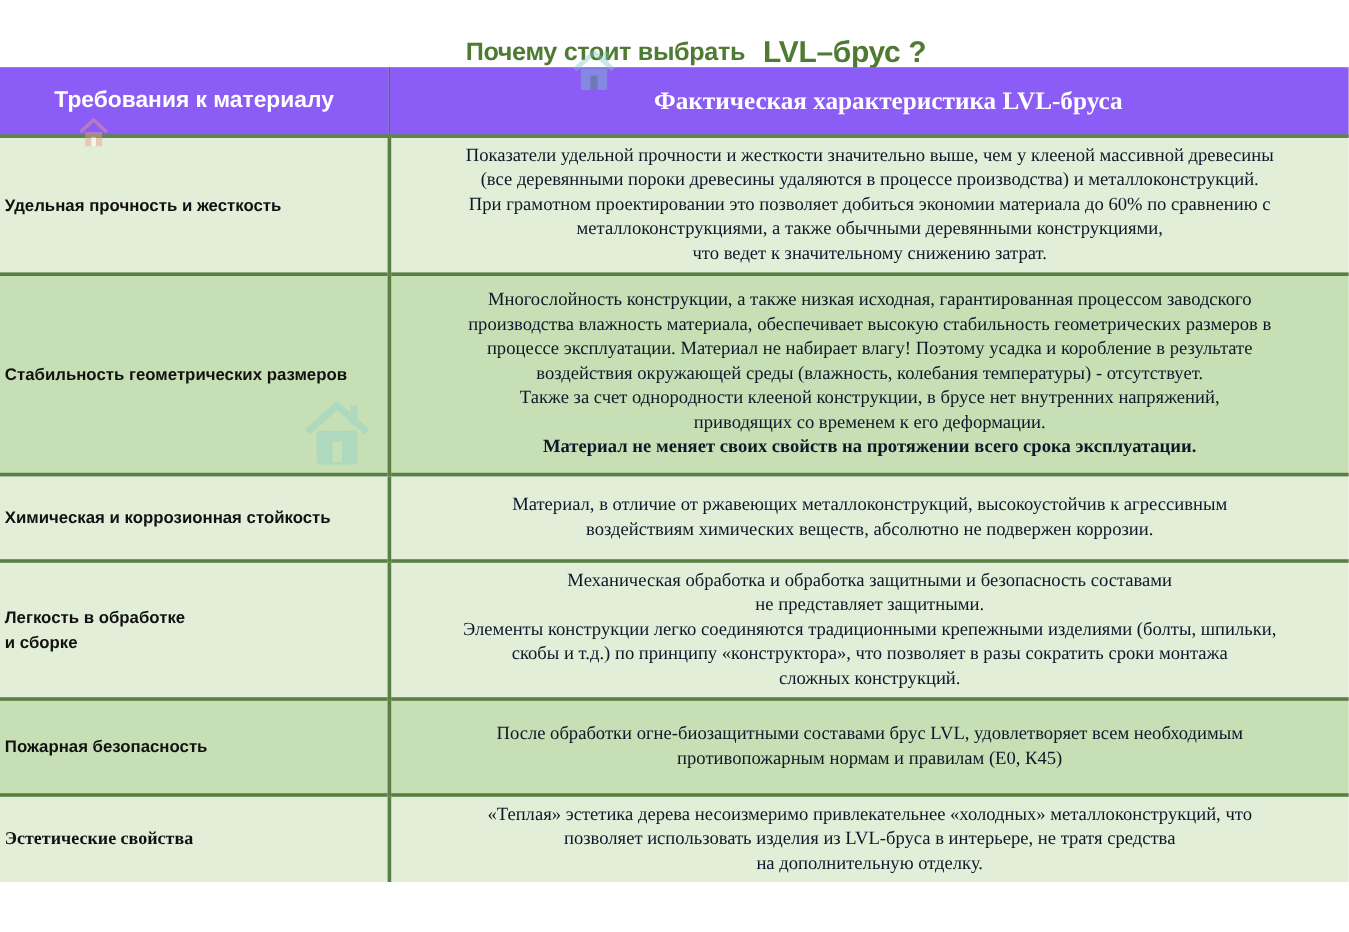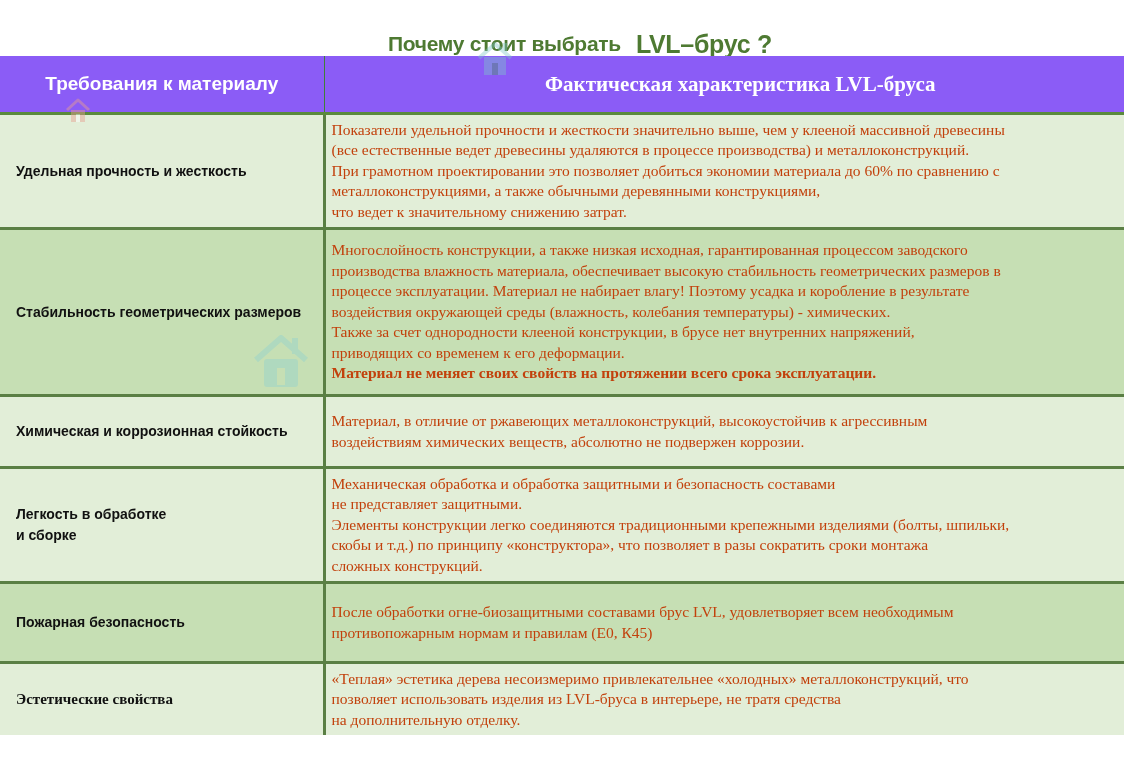--- a/index.html
+++ b/index.html
@@ -33,26 +33,26 @@
     font-family: "Liberation Sans", sans-serif; font-size: 19px;
     border-right: 1px solid #3f7f3a;
   }
   th.h2 { font-family: "Liberation Serif", serif; font-size: 21px; padding-left: 32px; }
   td {
     border-top: 3px solid #5a7f44; border-right: 3px solid #5a7f44;
     padding: 0; vertical-align: middle;
   }
   td.req {
     font-family: "Liberation Sans", sans-serif; font-weight: bold;
-    font-size: 14px; color: #111; padding-left: 16px; line-height: 21px;
+    font-size: 14px; color: #111; padding-left: 4px; line-height: 21px;
   }
   td.req.serif { font-family: "Liberation Serif", serif; font-size: 15px; }
   td.desc {
-    border-right: none; text-align: left;
-    font-size: 15.5px; color: #c2410c; line-height: 20.5px;
+    border-right: none; text-align: center;
+    font-size: 15.5px; color: #0f172a; line-height: 20.5px;
     padding: 0 6px;
   }
   tr.light td { background: #e2eed8; }
   tr.dark td { background: #c6dfb4; }
   .line { display: block; }
   .bold { font-weight: bold; }
   .wm { position: absolute; opacity: 0.55; }
 </style>
 </head>
 <body>
@@ -73,35 +73,35 @@
       <th class="h2">Фактическая характеристика LVL-бруса</th>
     </tr>
   </thead>
   <tbody>
     <tr class="light" style="height:115px">
       <td class="req">
         <span class="line">Удельная прочность и жесткость</span>
       </td>
       <td class="desc">
         <span class="line">Показатели удельной прочности и жесткости значительно выше, чем у клееной массивной древесины</span>
-        <span class="line">(все естественные ведет древесины удаляются в процессе производства) и металлоконструкций.</span>
+        <span class="line">(все деревянными пороки древесины удаляются в процессе производства) и металлоконструкций.</span>
         <span class="line">При грамотном проектировании это позволяет добиться экономии материала до 60% по сравнению с</span>
         <span class="line">металлоконструкциями, а также обычными деревянными конструкциями,</span>
         <span class="line">что ведет к значительному снижению затрат.</span>
       </td>
     </tr>
     <tr class="dark" style="height:167px">
       <td class="req">
         <span class="line">Стабильность геометрических размеров</span>
       </td>
       <td class="desc">
         <span class="line">Многослойность конструкции, а также низкая исходная, гарантированная процессом заводского</span>
         <span class="line">производства влажность материала, обеспечивает высокую стабильность геометрических размеров в</span>
         <span class="line">процессе эксплуатации. Материал не набирает влагу! Поэтому усадка и коробление в результате</span>
-        <span class="line">воздействия окружающей среды (влажность, колебания температуры) - химических.</span>
+        <span class="line">воздействия окружающей среды (влажность, колебания температуры) - отсутствует.</span>
         <span class="line">Также за счет однородности клееной конструкции, в брусе нет внутренних напряжений,</span>
         <span class="line">приводящих со временем к его деформации.</span>
         <span class="line bold">Материал не меняет своих свойств на протяжении всего срока эксплуатации.</span>
       </td>
     </tr>
     <tr class="light" style="height:72px">
       <td class="req">
         <span class="line">Химическая и коррозионная стойкость</span>
       </td>
       <td class="desc">

